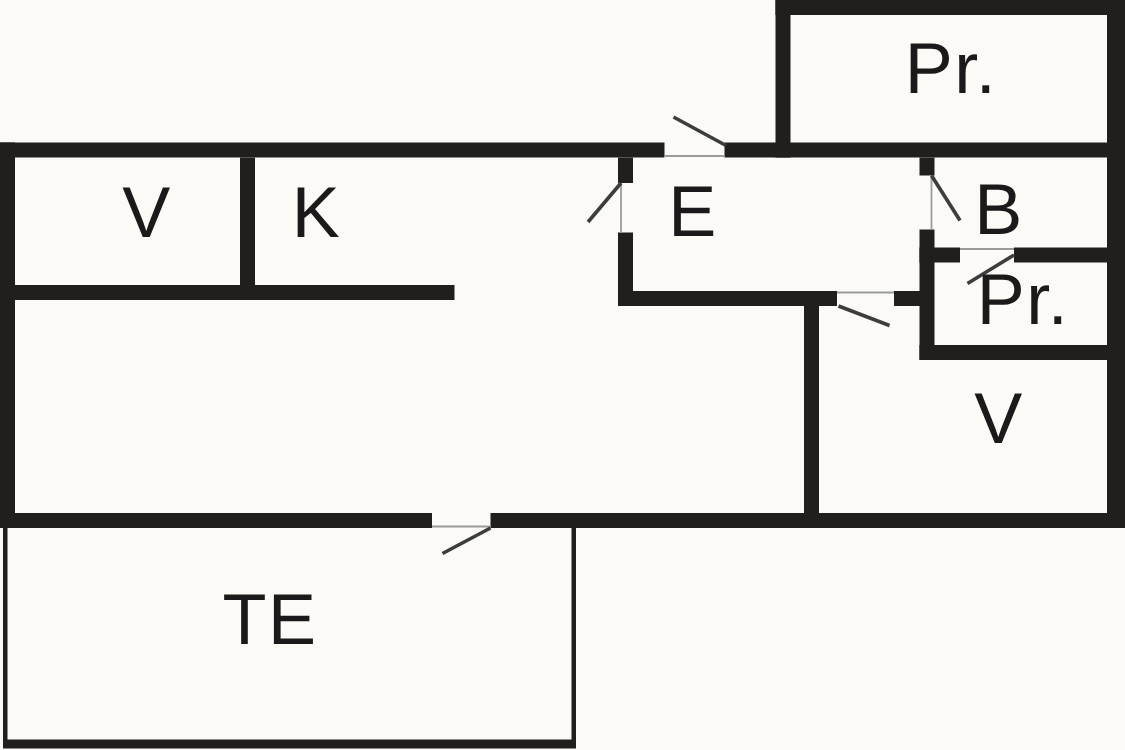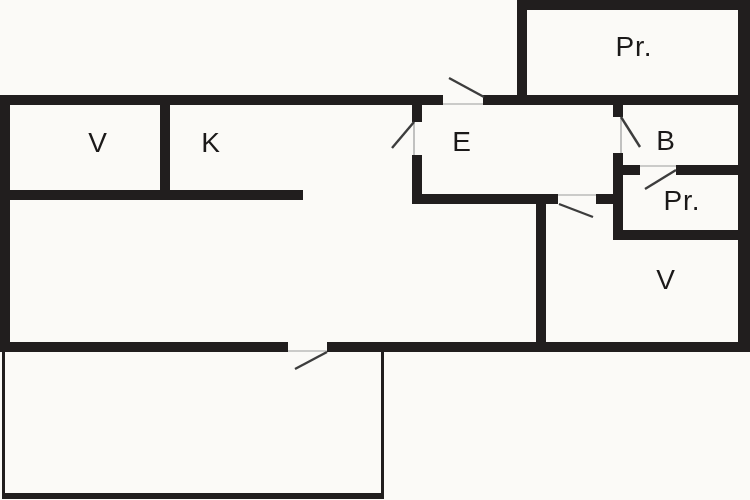--- a/index.html
+++ b/index.html
@@ -8,21 +8,21 @@
     background:#fbfaf7;
     font-family:"Liberation Sans", sans-serif;
   }
   .plan{
     position:relative;width:750px;height:500px;
     background:#fbfaf7;
   }
   .wall{position:absolute;background:#211e1e;}
   .room-label{
     position:absolute;transform:translate(-50%,-50%);
-    font-size:28px;line-height:1;color:#1b1919;white-space:nowrap;
+    font-size:48px;line-height:1;color:#1b1919;white-space:nowrap;
     letter-spacing:1px;
   }
   svg.overlay{position:absolute;left:0;top:0;width:750px;height:500px;}
   .leaf{stroke:#3d3d3d;stroke-width:2.4;fill:none;}
   .threshold{stroke:#9b9b9b;stroke-width:1.2;fill:none;}
 </style>
 </head>
 <body>
 
 <div class="plan" id="plan">
@@ -63,13 +63,14 @@
       <line x1="676" y1="170" x2="645" y2="189" class="leaf"></line>
       <line x1="327" y1="352" x2="295" y2="369" class="leaf"></line>
     </svg>
 <div class="room-label" style="left: 634px; top: 47px; color: rgb(27, 25, 25);">Pr.</div>
     <div class="room-label" style="left: 98px; top: 143px; color: rgb(27, 25, 25);">V</div>
     <div class="room-label" style="left: 211px; top: 143px; color: rgb(27, 25, 25);">K</div>
     <div class="room-label" style="left: 462px; top: 142px; color: rgb(27, 25, 25);">E</div>
     <div class="room-label" style="left: 666px; top: 141px; color: rgb(27, 25, 25);">B</div>
     <div class="room-label" style="left: 682px; top: 201px; color: rgb(27, 25, 25);">Pr.</div>
     <div class="room-label" style="left: 666px; top: 280px; color: rgb(27, 25, 25);">V</div>
+    <div class="room-label" style="left: 180px; top: 414px; color: rgb(27, 25, 25);">TE</div>
   </div>
 
 </body></html>

